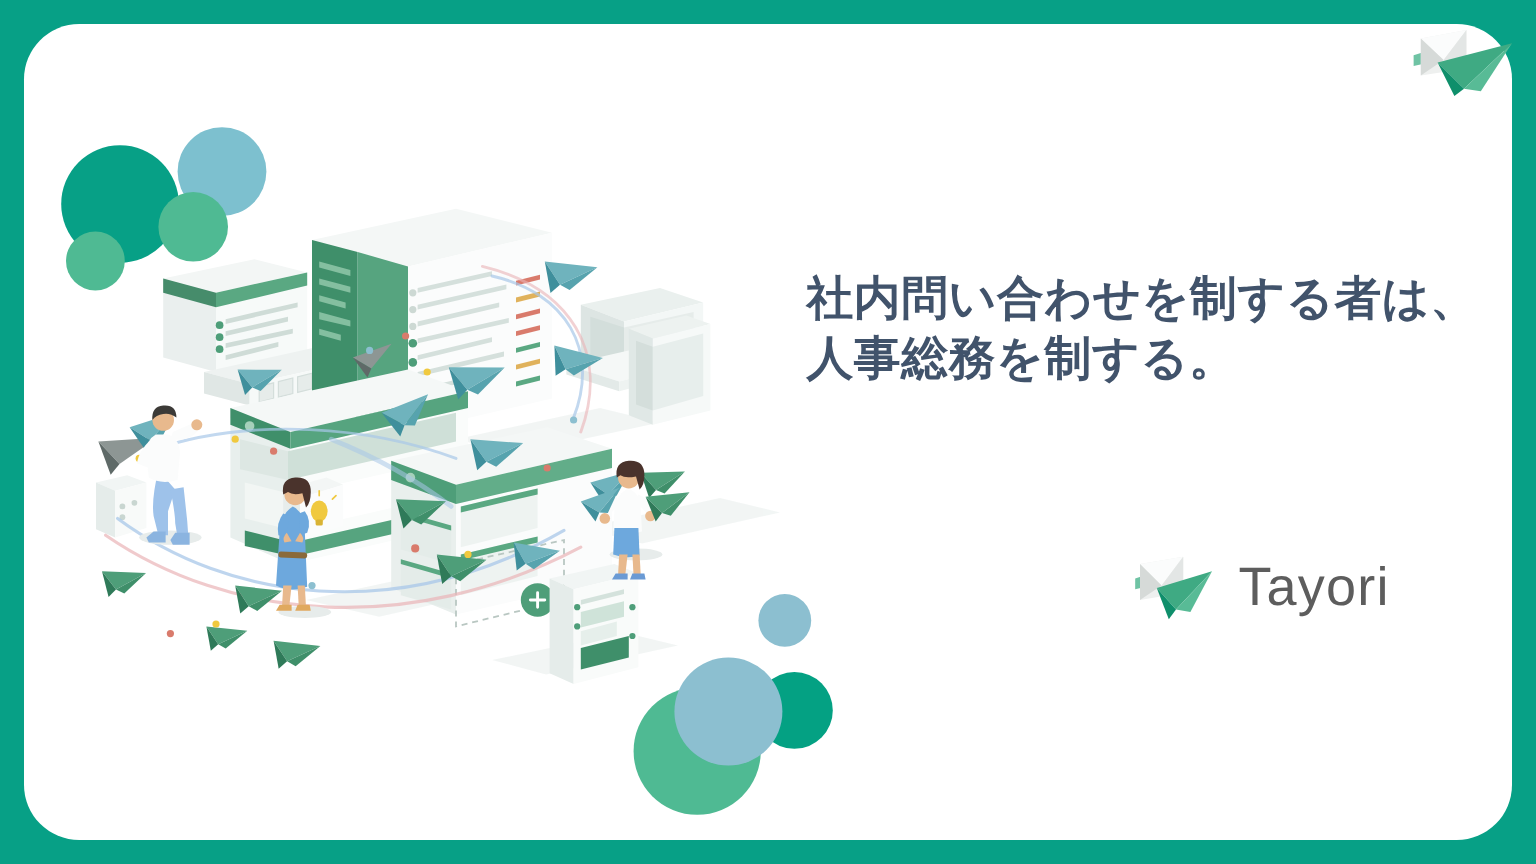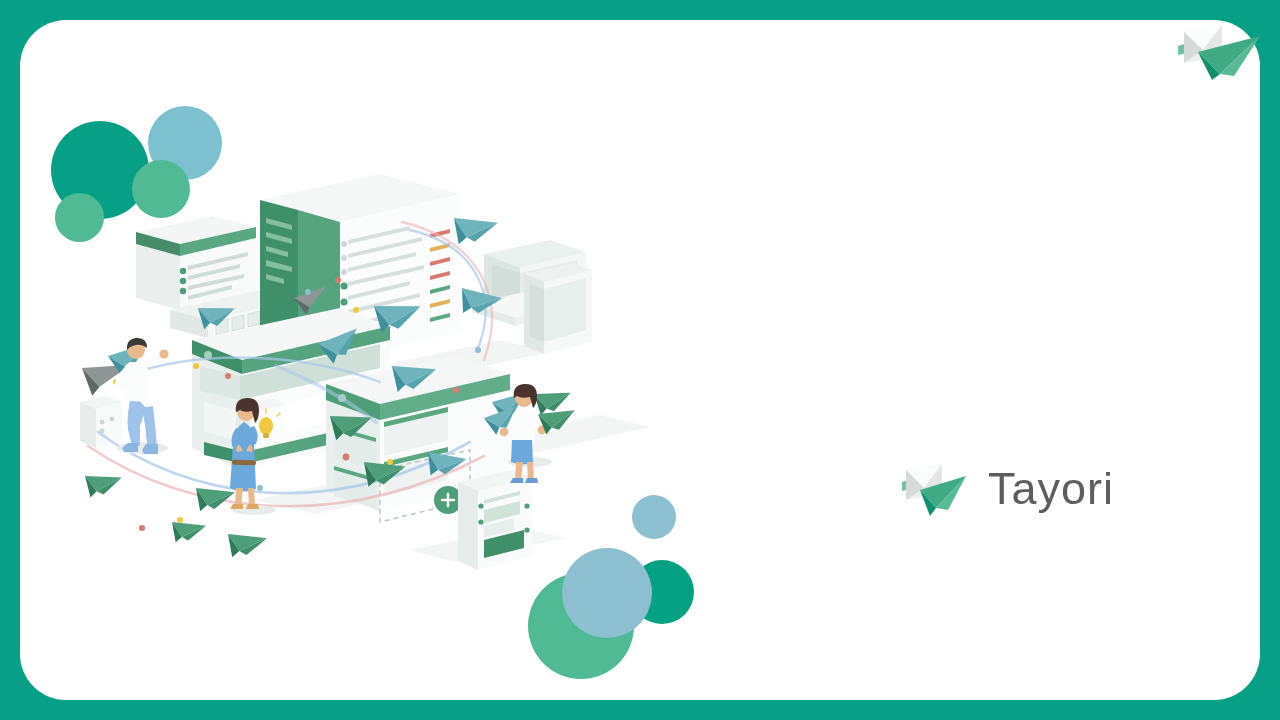--- a/index.html
+++ b/index.html
@@ -46,21 +46,21 @@
     color:#41536b;
     font-size:20.5px;
     font-weight:bold;
     line-height:1.42;
     letter-spacing:.3px;
     margin:22px 0 0 0;
     white-space:pre-line;
   }
 
   
-  .brand{position:absolute;left:876px;top:438px;display:flex;align-items:center;gap:14px;}
+  .brand{position:absolute;left:920px;top:438px;display:flex;align-items:center;gap:14px;}
   .brand .mark{width:78px;height:60px;}
   .brand .word{
     color:#5d5d5d;font-size:45px;letter-spacing:1px;font-weight:400;line-height:1;
     font-family:"Liberation Sans","DejaVu Sans",sans-serif;
   }
 
   
   .corner-mark{position:absolute;left:1176px;top:20px;width:92px;height:62px;}
 </style>
 </head>
@@ -414,20 +414,22 @@
               <use href="#plane-teal"></use>
             </g>
           <g transform="translate(458,244) rotate(6) scale(.75)">
               <use href="#plane-green"></use>
             </g>
         </g>
       </svg>
     </div>
 
     <div class="textblock">
+      <h1 class="headline">社内問い合わせを制する者は、
+人事総務を制する。</h1>
     </div>
 
     <div class="brand">
       <span class="mark">
         <svg viewBox="0 0 78 60" xmlns="http://www.w3.org/2000/svg">
           <path d="M6 24 L36 14 L36 26 L6 33 Z" fill="#6fc3a4"></path>
           <path d="M10 12 L46 6 L46 36 L10 42 Z" fill="#eef0ef"></path>
           <path d="M10 12 L28 30 L46 6 Z" fill="#fbfcfc"></path>
           <path d="M10 42 L28 30 L10 12 Z" fill="#d6dad8"></path>
           <path d="M46 36 L28 30 L46 6 Z" fill="#e3e6e5"></path>

